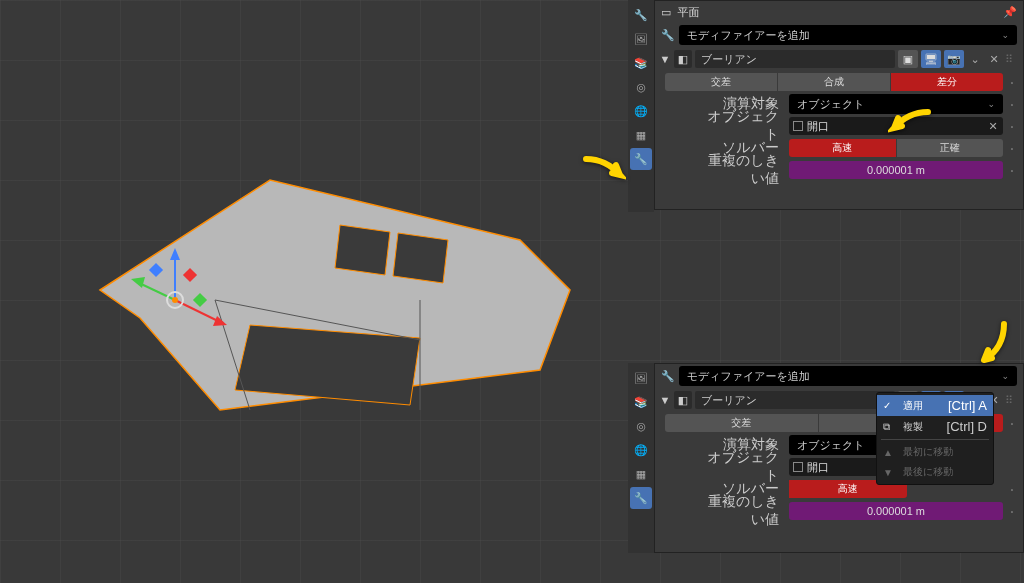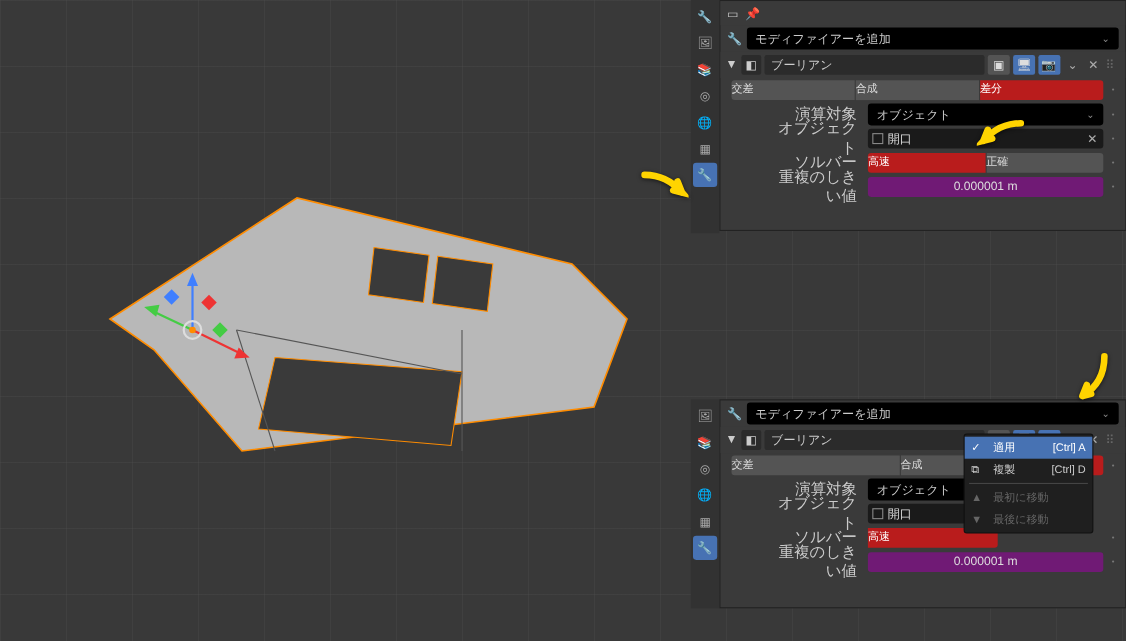--- a/index.html
+++ b/index.html
@@ -70,21 +70,21 @@
 .mod-header .drag { width: 14px; color: #666; }
 
 .row {
   display: flex; align-items: center; height: 22px; padding: 2px 6px 2px 40px; gap: 4px;
 }
 .row .label { width: 90px; text-align: right; color: #ccc; padding-right: 6px; font-size: 14px; }
 .row .field { flex: 1; display: flex; gap: 1px; }
 .row .dot { width: 10px; color: #777; text-align: center; font-size: 7px; }
 
 .seg-btn {
-  flex: 1; background: #545454; color: #ddd; 
+  flex: 1; background: #545454; color: #ddd; text-align: center;
   padding: 3px 0; font-size: 10px; height: 18px; line-height: 12px;
 }
 .seg-btn:first-child { border-radius: 3px 0 0 3px; }
 .seg-btn:last-child { border-radius: 0 3px 3px 0; }
 .seg-btn.active { background: #b91c1c; color: #fff; }
 
 .obj-field {
   flex: 1; background: #1a1a1a; border-radius: 3px; display: flex; align-items: center;
   padding: 0 4px; gap: 4px; height: 18px;
 }
@@ -103,21 +103,21 @@
   padding: 2px 0; z-index: 20;
 }
 .menu-item {
   display: flex; align-items: center; padding: 3px 6px; gap: 6px;
   color: #ccc; font-size: 10px; justify-content: space-between;
 }
 .menu-item.hover { background: #4772b3; color: #fff; }
 .menu-item.disabled { color: #666; }
 .menu-item .lic { width: 14px; }
 .menu-item .ltxt { flex: 1; }
-.menu-item .sc { font-size: 10px; }
+.menu-item .sc { font-size: 13px; }
 .menu-sep { height: 1px; background: #444; margin: 2px 4px; }
 
 .arrow {
   position: absolute; font-size: 36px; color: #ffd400;
   filter: drop-shadow(0 1px 2px rgba(0,0,0,0.6));
   z-index: 30;
 }
 .arrow svg { display: block; }
 
 .gizmo {
@@ -177,20 +177,21 @@
   <div class="tab-btn">📚</div>
   <div class="tab-btn">◎</div>
   <div class="tab-btn">🌐</div>
   <div class="tab-btn">▦</div>
   <div class="tab-btn active">🔧</div>
 </div>
 
 <div class="panel panel1">
   <div class="header-row">
     <span>▭</span>
+    <span class="title">平面</span>
     <span class="pin">📌</span>
   </div>
   <div class="dropdown-row">
     <span>🔧</span>
     <div class="dropdown">
       <span>モディファイアーを追加</span>
       <span class="chev">⌄</span>
     </div>
   </div>
   <div class="mod-header">

